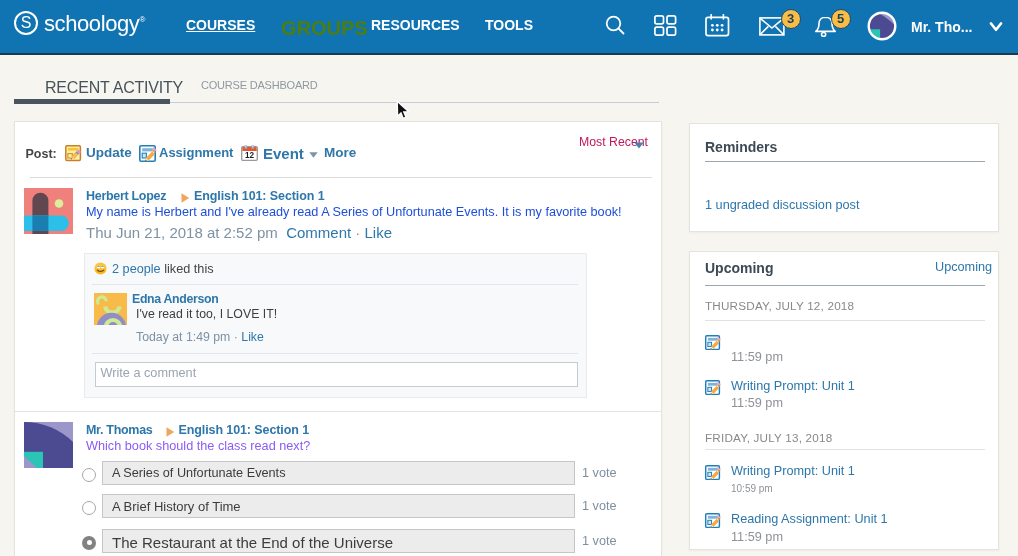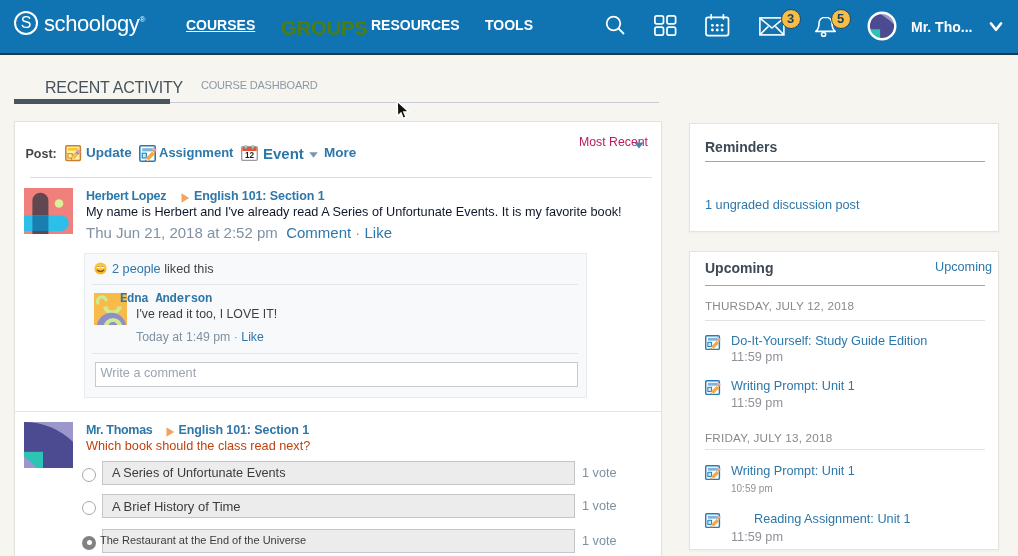--- a/index.html
+++ b/index.html
@@ -150,21 +150,21 @@
     <path d="M8.4 46 V12.7 a8 8 0 0 1 16 0 V46 Z" fill="#614850"></path>
     <circle cx="35" cy="15.5" r="4.3" fill="#d9ef9a"></circle>
     <path d="M0 27.5 H37 a7.8 7.8 0 0 1 0 15.6 H0 Z" fill="#2cbfe9"></path>
     <path d="M8.4 27.5 h16 v15.6 H8.4 Z" fill="#1a7fb0"></path>
   </svg>
   <div class="abs" style="left:86px;top:189px;font-size:12.5px;font-weight:bold;letter-spacing:-0.3px;"><span class="blue">Herbert Lopez</span></div>
   <svg class="abs" style="left:181px;top:193px;" width="9" height="10" viewBox="0 0 9 10">
       <polygon points="0.5,0.3 8.2,5 0.5,9.7" fill="#f0a45c"></polygon>
     </svg>
   <div class="abs" style="left:194px;top:189px;font-size:12.5px;font-weight:bold;letter-spacing:-0.1px;"><span class="blue">English 101: Section 1</span></div>
-  <div class="abs" style="left:86px;top:204.5px;font-size:12.7px;color:#0f172a;">My name is Herbert and I've already read A Series of Unfortunate Events. It is my favorite book!</div>
+  <div class="abs" style="left:86px;top:204.5px;font-size:12.7px;color:#1d4ed8;">My name is Herbert and I've already read A Series of Unfortunate Events. It is my favorite book!</div>
   <div class="abs" style="left:86px;top:223.5px;font-size:15px;color:#7e92a3;">Thu Jun 21, 2018 at 2:52 pm&nbsp; <span class="blue">Comment</span> <span style="color:#7e92a3;">·</span> <span class="blue">Like</span></div>
 
   <div class="abs" style="left:84px;top:253px;width:503px;height:145px;background:#f8f9fb;border:1px solid #e7ebee;"></div>
   <svg class="abs" style="left:94px;top:261.5px;" width="13" height="13" viewBox="0 0 13 13">
     <circle cx="6.5" cy="6.5" r="6.1" fill="#fcc433"></circle>
     <path d="M1 8.5 a 6.1 6.1 0 0 0 11 0 z" fill="#f2a51d" opacity="0.55"></path>
     <ellipse cx="4.5" cy="4.9" rx="1.7" ry="1.3" fill="#fff"></ellipse>
     <ellipse cx="8.5" cy="4.9" rx="1.7" ry="1.3" fill="#fff"></ellipse>
     <path d="M2.9 4.6 a 1.7 1.4 0 0 1 3.2 0" fill="#4e3b22"></path>
     <path d="M6.9 4.6 a 1.7 1.4 0 0 1 3.2 0" fill="#4e3b22"></path>
@@ -172,91 +172,90 @@
   </svg>
   <div class="abs" style="left:112px;top:262px;font-size:12.7px;"><span class="blue">2 people</span> <span style="color:#454545;">liked this</span></div>
   <div class="abs" style="left:92px;top:284px;width:486px;height:1px;background:#e2e6ea;"></div>
   <svg class="abs" style="left:94px;top:292.5px;" width="33" height="32" viewBox="0 0 33 32">
     <rect width="33" height="32" fill="#f8ba49"></rect>
     <path d="M4.6 11.2 A 4.4 4.4 0 1 1 12.3 8.2" fill="none" stroke="#cdeb94" stroke-width="3.2"></path>
     <path d="M11.2 13.5 A 7.3 7.3 0 0 0 25.6 13.5" fill="none" stroke="#cdeb94" stroke-width="4.4"></path>
     <circle cx="17.5" cy="34.5" r="14.7" fill="#908ec5"></circle>
     <path d="M12 34 A 7 7 0 0 1 26 34" fill="none" stroke="#cdeb94" stroke-width="4.2"></path>
   </svg>
-  <div class="abs" style="left:120px;top:291.5px;font-size:12.3px;font-weight:bold;letter-spacing:-0.3px;font-family:Liberation Mono, monospace;"><span class="blue">Edna Anderson</span></div>
+  <div class="abs" style="left:132px;top:291.5px;font-size:12.3px;font-weight:bold;letter-spacing:-0.3px;"><span class="blue">Edna Anderson</span></div>
   <div class="abs" style="left:136px;top:306.5px;font-size:12.3px;color:#3e3e3e;">I've read it too, I LOVE IT!</div>
   <div class="abs" style="left:136px;top:330px;font-size:12.3px;color:#7e92a3;">Today at 1:49 pm <span style="color:#7e92a3;">·</span> <span class="blue">Like</span></div>
   <div class="abs" style="left:92px;top:353px;width:486px;height:1px;background:#e2e6ea;"></div>
   <div class="abs" style="left:94.5px;top:361.5px;width:483px;height:25px;background:#fff;border:1px solid #c5cbd1;"></div>
   <div class="abs" style="left:100.5px;top:365.5px;font-size:12.7px;color:#9aa5b1;">Write a comment</div>
 
   <div class="abs" style="left:15px;top:411px;width:646px;height:1px;background:#e4e4e2;"></div>
 
   <svg class="abs" style="left:24px;top:422px;" width="49" height="46" viewBox="0 0 49 46">
     <rect width="49" height="46" fill="#9b97cb"></rect>
     <circle cx="0" cy="70" r="70" fill="#4c4a90"></circle>
     <rect x="0" y="29.8" width="19" height="16.2" fill="#2cc5b5"></rect>
     <polygon points="0,34 0,46 13,46" fill="#9b97cb"></polygon>
   </svg>
   <div class="abs" style="left:86px;top:423px;font-size:12.5px;font-weight:bold;letter-spacing:-0.3px;"><span class="blue">Mr. Thomas</span></div>
   <svg class="abs" style="left:165.5px;top:427px;" width="9" height="10" viewBox="0 0 9 10">
       <polygon points="0.5,0.3 8.2,5 0.5,9.7" fill="#f0a45c"></polygon>
     </svg>
   <div class="abs" style="left:178.5px;top:423px;font-size:12.5px;font-weight:bold;letter-spacing:-0.1px;"><span class="blue">English 101: Section 1</span></div>
-  <div class="abs" style="left:86px;top:438.5px;font-size:12.7px;color:#c2410c;">Which book should the class read next?</div>
+  <div class="abs" style="left:86px;top:438.5px;font-size:12.7px;color:#8b5cf6;">Which book should the class read next?</div>
 
   <div class="abs" style="left:82px;top:467.5px;width:14px;height:14px;border:1.4px solid #a8a8a8;border-radius:50%;background:#fff;"></div>
   <div class="abs" style="left:102px;top:461px;width:473px;height:24px;background:#ececec;border:1px solid #c6c6c6;"></div>
   <div class="abs" style="left:112px;top:466px;font-size:12.7px;color:#3c3c3c;">A Series of Unfortunate Events</div>
   <div class="abs" style="left:582px;top:466px;font-size:12.7px;color:#7d90a0;">1 vote</div>
 
   <div class="abs" style="left:82px;top:500.5px;width:14px;height:14px;border:1.4px solid #a8a8a8;border-radius:50%;background:#fff;"></div>
   <div class="abs" style="left:102px;top:494px;width:473px;height:24px;background:#ececec;border:1px solid #c6c6c6;"></div>
   <div class="abs" style="left:112px;top:499px;font-size:13px;color:#3c3c3c;">A Brief History of Time</div>
   <div class="abs" style="left:582px;top:499px;font-size:12.7px;color:#7d90a0;">1 vote</div>
 
   <div class="abs" style="left:82px;top:535.5px;width:14px;height:14px;border-radius:50%;background:#828282;"></div>
   <div class="abs" style="left:86.5px;top:540px;width:5px;height:5px;border-radius:50%;background:#fff;"></div>
   <div class="abs" style="left:102px;top:529px;width:473px;height:24px;background:#ececec;border:1px solid #c6c6c6;"></div>
-  <div class="abs" style="left:100px;top:534px;font-size:11px;color:#3c3c3c;">The Restaurant at the End of the Universe</div>
+  <div class="abs" style="left:112px;top:534px;font-size:15px;color:#3c3c3c;">The Restaurant at the End of the Universe</div>
   <div class="abs" style="left:582px;top:534px;font-size:12.7px;color:#7d90a0;">1 vote</div>
 
   <div class="card" style="left:689px;top:123px;width:310px;height:109px;"></div>
   <div class="abs" style="left:705px;top:139px;font-size:14px;font-weight:bold;color:#3d4a55;">Reminders</div>
   <div class="abs" style="left:705px;top:161px;width:280px;height:1px;background:#9ba6ae;"></div>
   <div class="abs" style="left:705px;top:197.5px;font-size:12.7px;"><span class="blue">1 ungraded discussion post</span></div>
 
   <div class="card" style="left:689px;top:251px;width:310px;height:299px;"></div>
   <div class="abs" style="left:705px;top:259.5px;font-size:14px;font-weight:bold;color:#3d4a55;">Upcoming</div>
   <div class="abs" style="left:935px;top:259.5px;font-size:12.7px;"><span class="blue">Upcoming</span></div>
   <div class="abs" style="left:705px;top:285px;width:280px;height:1px;background:#9ba6ae;"></div>
 
   <div class="abs" style="left:705px;top:298.5px;font-size:11.7px;color:#898989;letter-spacing:0.2px;">THURSDAY, JULY 12, 2018</div>
   <div class="abs" style="left:705px;top:320px;width:280px;height:1px;background:#e2e2de;"></div>
 
   <svg class="abs icn-a" style="left:705px;top:335px;" width="16" height="16" viewBox="0 0 18 18">
     <use href="#asgn"></use>
   </svg>
-  <div class="abs" style="left:731px;top:333.5px;font-size:12.7px;"><span class="blue">Do-It-Yourself: Study Guide Edition</span></div>
   <div class="abs" style="left:731px;top:350px;font-size:12.7px;color:#8e9297;">11:59 pm</div>
 
   <svg class="abs icn-a" style="left:705px;top:380px;" width="16" height="16" viewBox="0 0 18 18">
     <use href="#asgn"></use>
   </svg>
   <div class="abs" style="left:731px;top:379px;font-size:12.7px;"><span class="blue">Writing Prompt: Unit 1</span></div>
   <div class="abs" style="left:731px;top:395.5px;font-size:12.7px;color:#8e9297;">11:59 pm</div>
 
   <div class="abs" style="left:705px;top:430.5px;font-size:11.7px;color:#898989;letter-spacing:0.2px;">FRIDAY, JULY 13, 2018</div>
   <div class="abs" style="left:705px;top:449px;width:280px;height:1px;background:#e2e2de;"></div>
 
   <svg class="abs icn-a" style="left:705px;top:465px;" width="16" height="16" viewBox="0 0 18 18">
     <use href="#asgn"></use>
   </svg>
   <div class="abs" style="left:731px;top:464px;font-size:12.7px;"><span class="blue">Writing Prompt: Unit 1</span></div>
   <div class="abs" style="left:731px;top:482.5px;font-size:10px;color:#8e9297;">10:59 pm</div>
 
   <svg class="abs icn-a" style="left:705px;top:513px;" width="16" height="16" viewBox="0 0 18 18">
     <use href="#asgn"></use>
   </svg>
-  <div class="abs" style="left:731px;top:512px;font-size:12.7px;margin-left:23px;"><span class="blue">Reading Assignment: Unit 1</span></div>
+  <div class="abs" style="left:731px;top:512px;font-size:12.7px;"><span class="blue">Reading Assignment: Unit 1</span></div>
   <div class="abs" style="left:731px;top:529.5px;font-size:12.7px;color:#8e9297;">11:59 pm</div>
 
 </div>
 
 </body></html>

